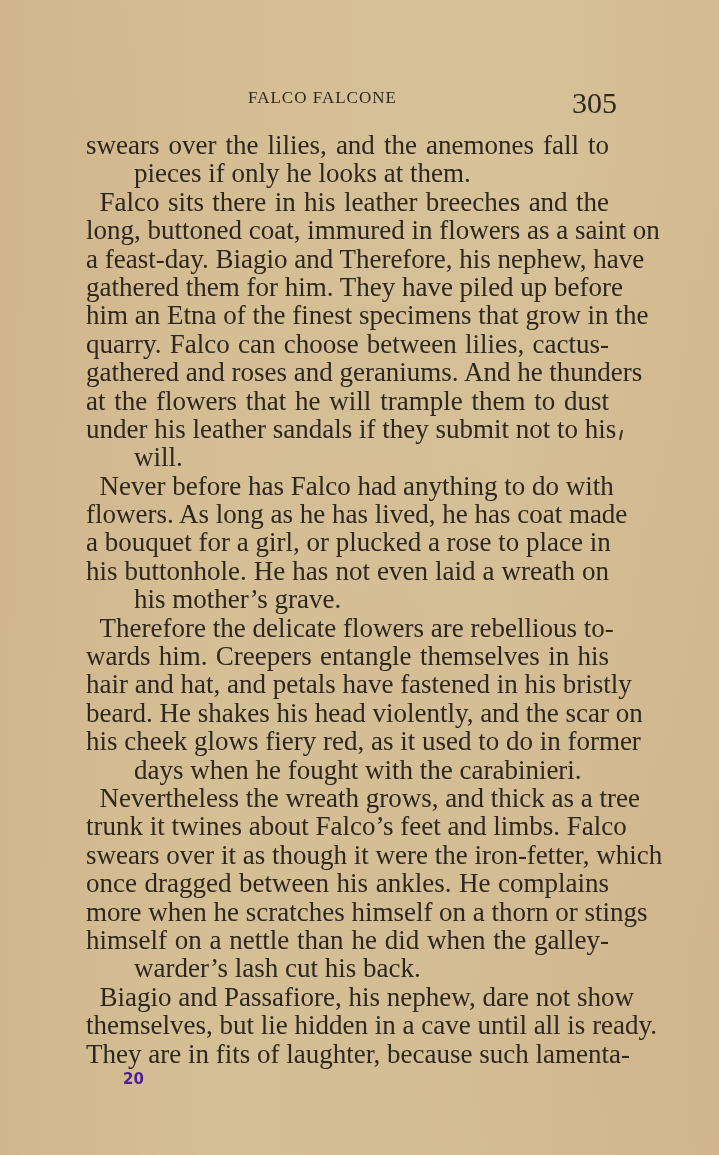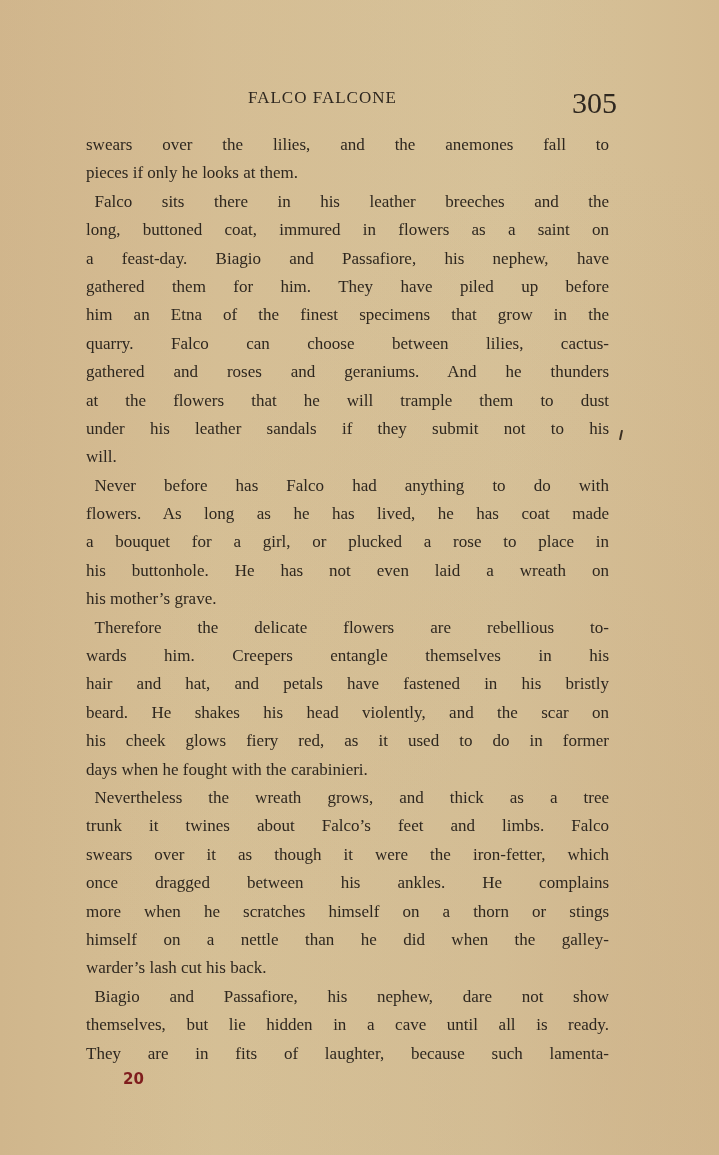--- a/index.html
+++ b/index.html
@@ -43,37 +43,38 @@
     }
     .text-block {
       position: absolute;
       top: 131px;
       left: 86px;
       width: 523px;
     }
     .line {
       height: 28.4px;
       line-height: 28.4px;
-      font-size: 17px;
+      font-size: 27px;
       white-space: nowrap;
       text-align: justify;
       text-align-last: justify;
       color: #2e271f;
       font-family: Liberation Serif, serif;
     }
     .line.last {
       text-align-last: left;
+      margin-left: 48px;
     }
     .signature {
       position: absolute;
       top: 1070px;
       left: 123px;
       font-size: 15px;
       font-weight: bold;
-      color: #7f1d1d;
+      color: #4c1d95;
       font-family: "DejaVu Sans", sans-serif;
     }
     .margin-mark {
       position: absolute;
       top: 430px;
       left: 620px;
       width: 2px;
       height: 10px;
       background: #3a2f22;
       transform: rotate(12deg);
@@ -84,21 +85,21 @@
 
 <div class="page">
   <div class="running-head">FALCO FALCONE</div>
   <div class="page-number">305</div>
 
   <div class="text-block">
     <div class="line">swears over the lilies, and the anemones fall to</div>
     <div class="line last">pieces if only he looks at them.</div>
     <div class="line"> Falco sits there in his leather breeches and the</div>
     <div class="line">long, buttoned coat, immured in flowers as a saint on</div>
-    <div class="line">a feast-day. Biagio and Passafiore, his nephew, have</div>
+    <div class="line">a feast-day. Biagio and Therefore, his nephew, have</div>
     <div class="line">gathered them for him. They have piled up before</div>
     <div class="line">him an Etna of the finest specimens that grow in the</div>
     <div class="line">quarry. Falco can choose between lilies, cactus-</div>
     <div class="line">gathered and roses and geraniums. And he thunders</div>
     <div class="line">at the flowers that he will trample them to dust</div>
     <div class="line">under his leather sandals if they submit not to his</div>
     <div class="line last">will.</div>
     <div class="line"> Never before has Falco had anything to do with</div>
     <div class="line">flowers. As long as he has lived, he has coat made</div>
     <div class="line">a bouquet for a girl, or plucked a rose to place in</div>

